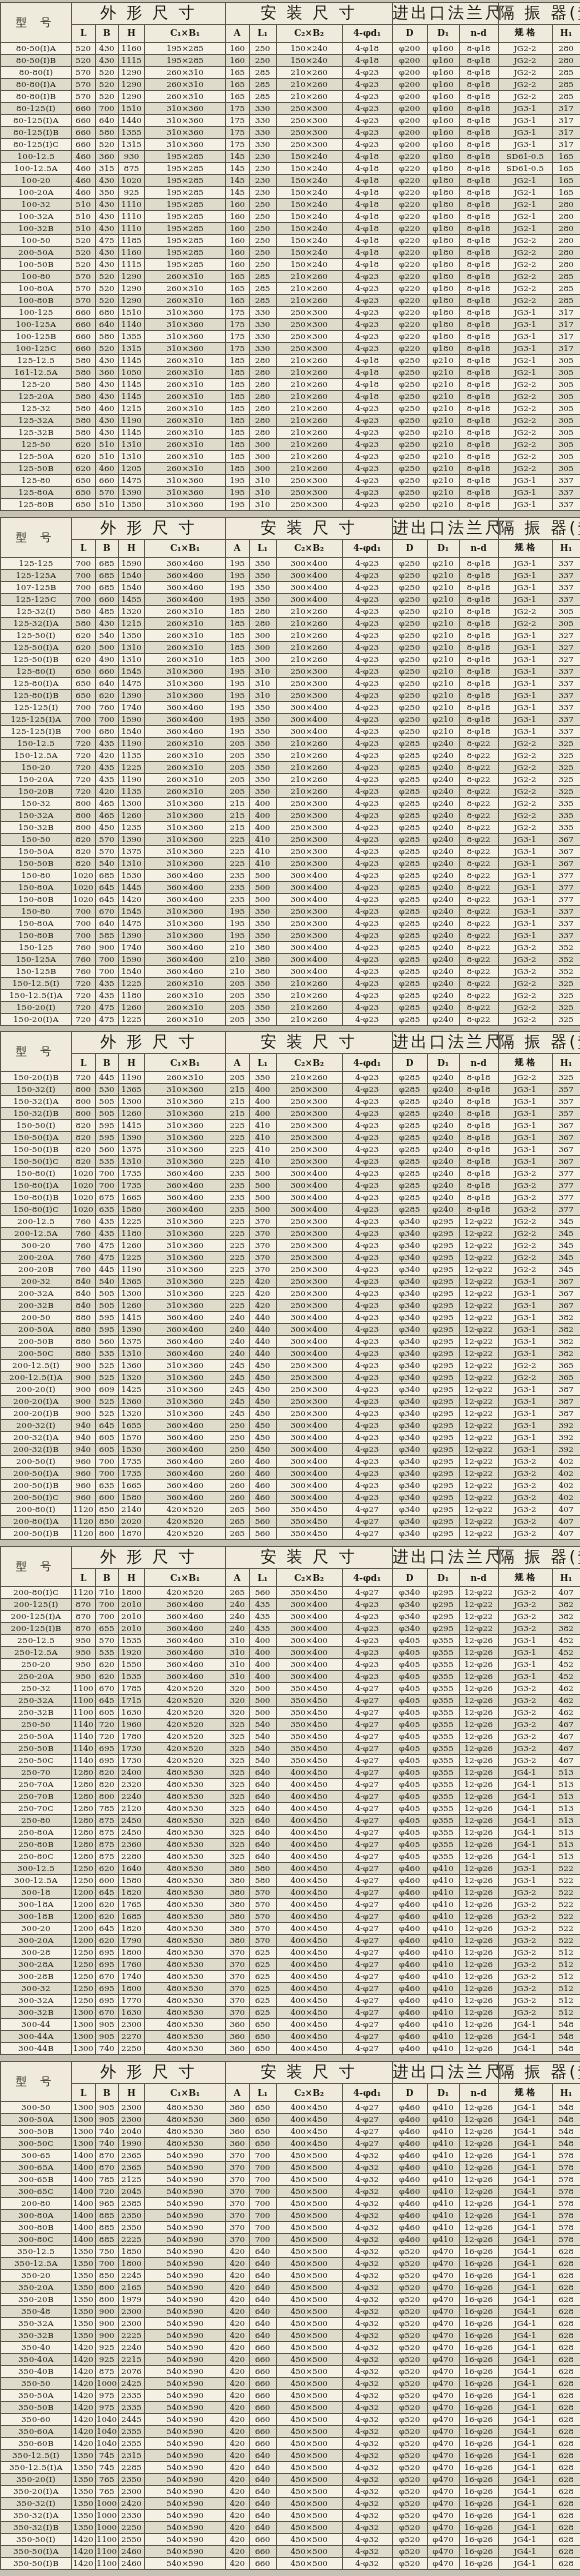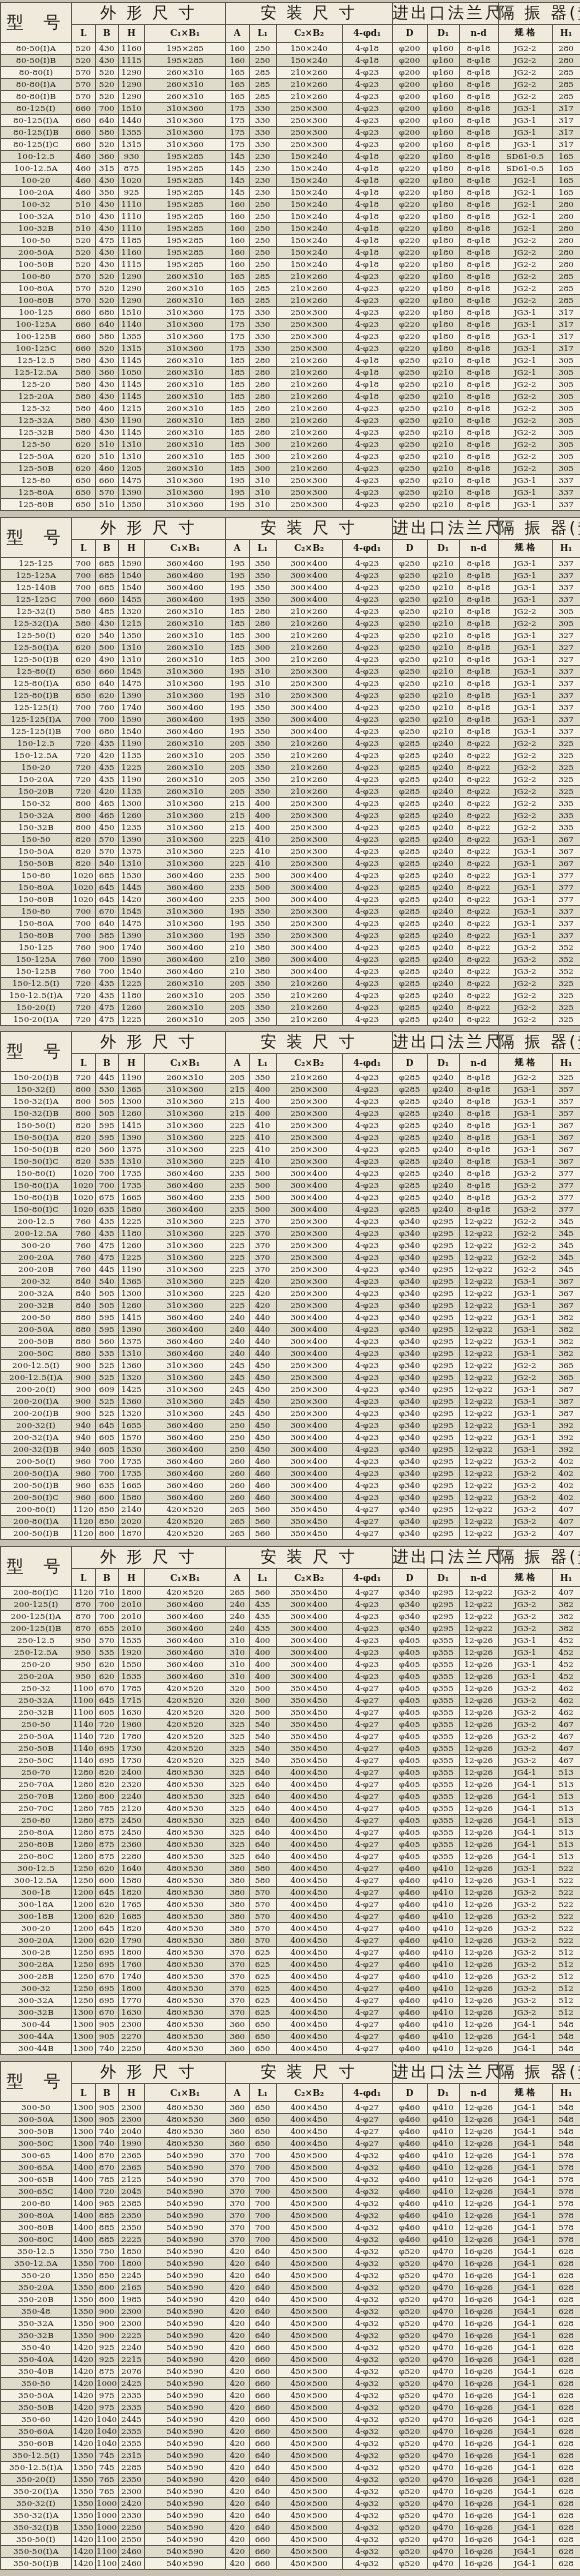--- a/index.html
+++ b/index.html
@@ -26,21 +26,21 @@
     color:#171510;
   }
   th.h1 {
     font-size:16px;
     height:18.5px;
     font-weight:normal;
     letter-spacing:2.5px;
     background:#efeadb;
     font-family:"DejaVu Sans", sans-serif;
   }
-  th.h1.model { font-size:17px; letter-spacing:5px;font-family:Liberation Mono, monospace; }
+  th.h1.model { font-size:11px; letter-spacing:5px; }
   th.h2 {
     font-size:8.8px;
     height:17px;
     font-weight:bold;
     background:#efeadb;
     letter-spacing:0px;
   }
   td {
     font-size:8px;
     height:11px;
@@ -522,21 +522,21 @@
           <td class="value-cell">280</td>
           <td class="value-cell">210×260</td>
           <td class="value-cell">4-φ18</td>
           <td class="value-cell">φ250</td>
           <td class="value-cell">φ210</td>
           <td class="value-cell">8-φ18</td>
           <td class="value-cell">JG2-1</td>
           <td class="value-cell">305</td>
         </tr>
         <tr>
-          <td class="model-cell">125-12.5A</td>
+          <td class="model-cell">161-12.5A</td>
           <td class="value-cell">580</td>
           <td class="value-cell">360</td>
           <td class="value-cell">1050</td>
           <td class="value-cell">260×310</td>
           <td class="value-cell">185</td>
           <td class="value-cell">280</td>
           <td class="value-cell">210×260</td>
           <td class="value-cell">4-φ18</td>
           <td class="value-cell">φ250</td>
           <td class="value-cell">φ210</td>
@@ -790,21 +790,21 @@
           <td class="value-cell">350</td>
           <td class="value-cell">300×400</td>
           <td class="value-cell">4-φ23</td>
           <td class="value-cell">φ250</td>
           <td class="value-cell">φ210</td>
           <td class="value-cell">8-φ18</td>
           <td class="value-cell">JG3-1</td>
           <td class="value-cell">337</td>
         </tr>
         <tr>
-          <td class="model-cell">125-140B</td>
+          <td class="model-cell">107-125B</td>
           <td class="value-cell">700</td>
           <td class="value-cell">685</td>
           <td class="value-cell">1540</td>
           <td class="value-cell">360×460</td>
           <td class="value-cell">195</td>
           <td class="value-cell">350</td>
           <td class="value-cell">300×400</td>
           <td class="value-cell">4-φ23</td>
           <td class="value-cell">φ250</td>
           <td class="value-cell">φ210</td>
@@ -3021,21 +3021,21 @@
           <td class="value-cell">φ520</td>
           <td class="value-cell">φ470</td>
           <td class="value-cell">16-φ26</td>
           <td class="value-cell">JG4-1</td>
           <td class="value-cell">628</td>
         </tr>
         <tr>
           <td class="model-cell">350-20B</td>
           <td class="value-cell">1350</td>
           <td class="value-cell">800</td>
-          <td class="value-cell">1985</td>
+          <td class="value-cell">1979</td>
           <td class="value-cell">540×590</td>
           <td class="value-cell">420</td>
           <td class="value-cell">640</td>
           <td class="value-cell">450×500</td>
           <td class="value-cell">4-φ32</td>
           <td class="value-cell">φ520</td>
           <td class="value-cell">φ470</td>
           <td class="value-cell">16-φ26</td>
           <td class="value-cell">JG4-1</td>
           <td class="value-cell">628</td>

